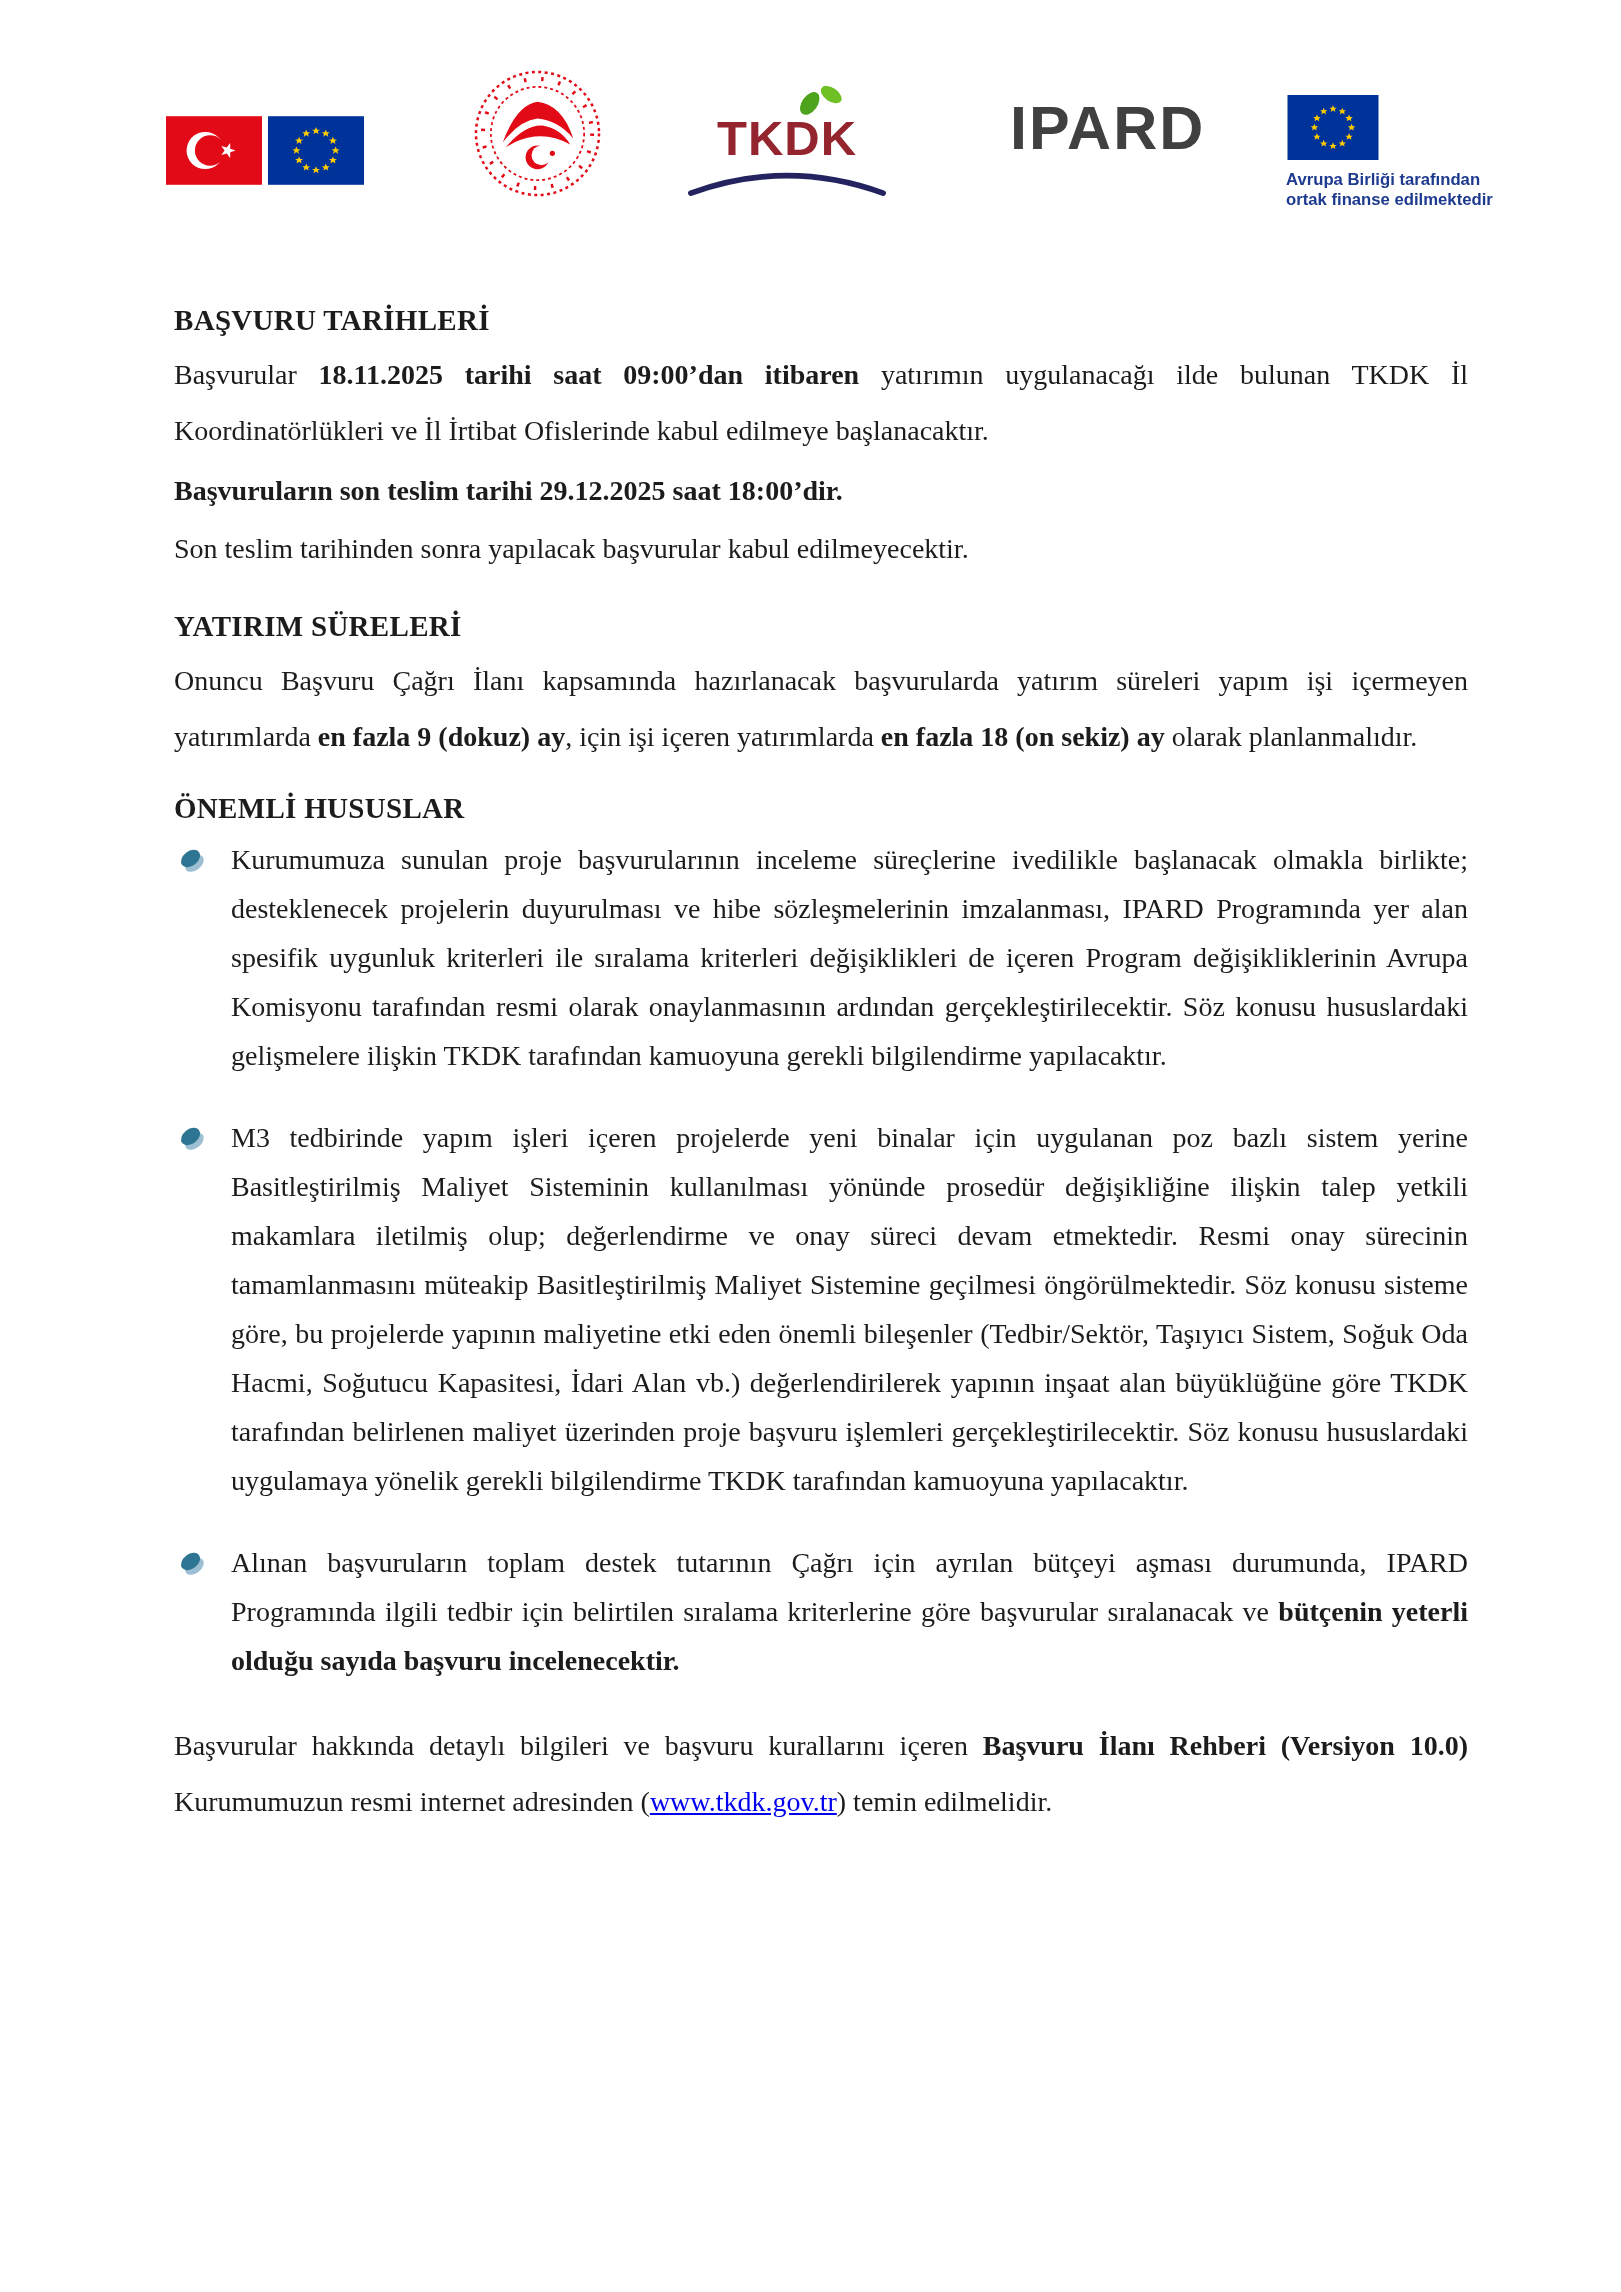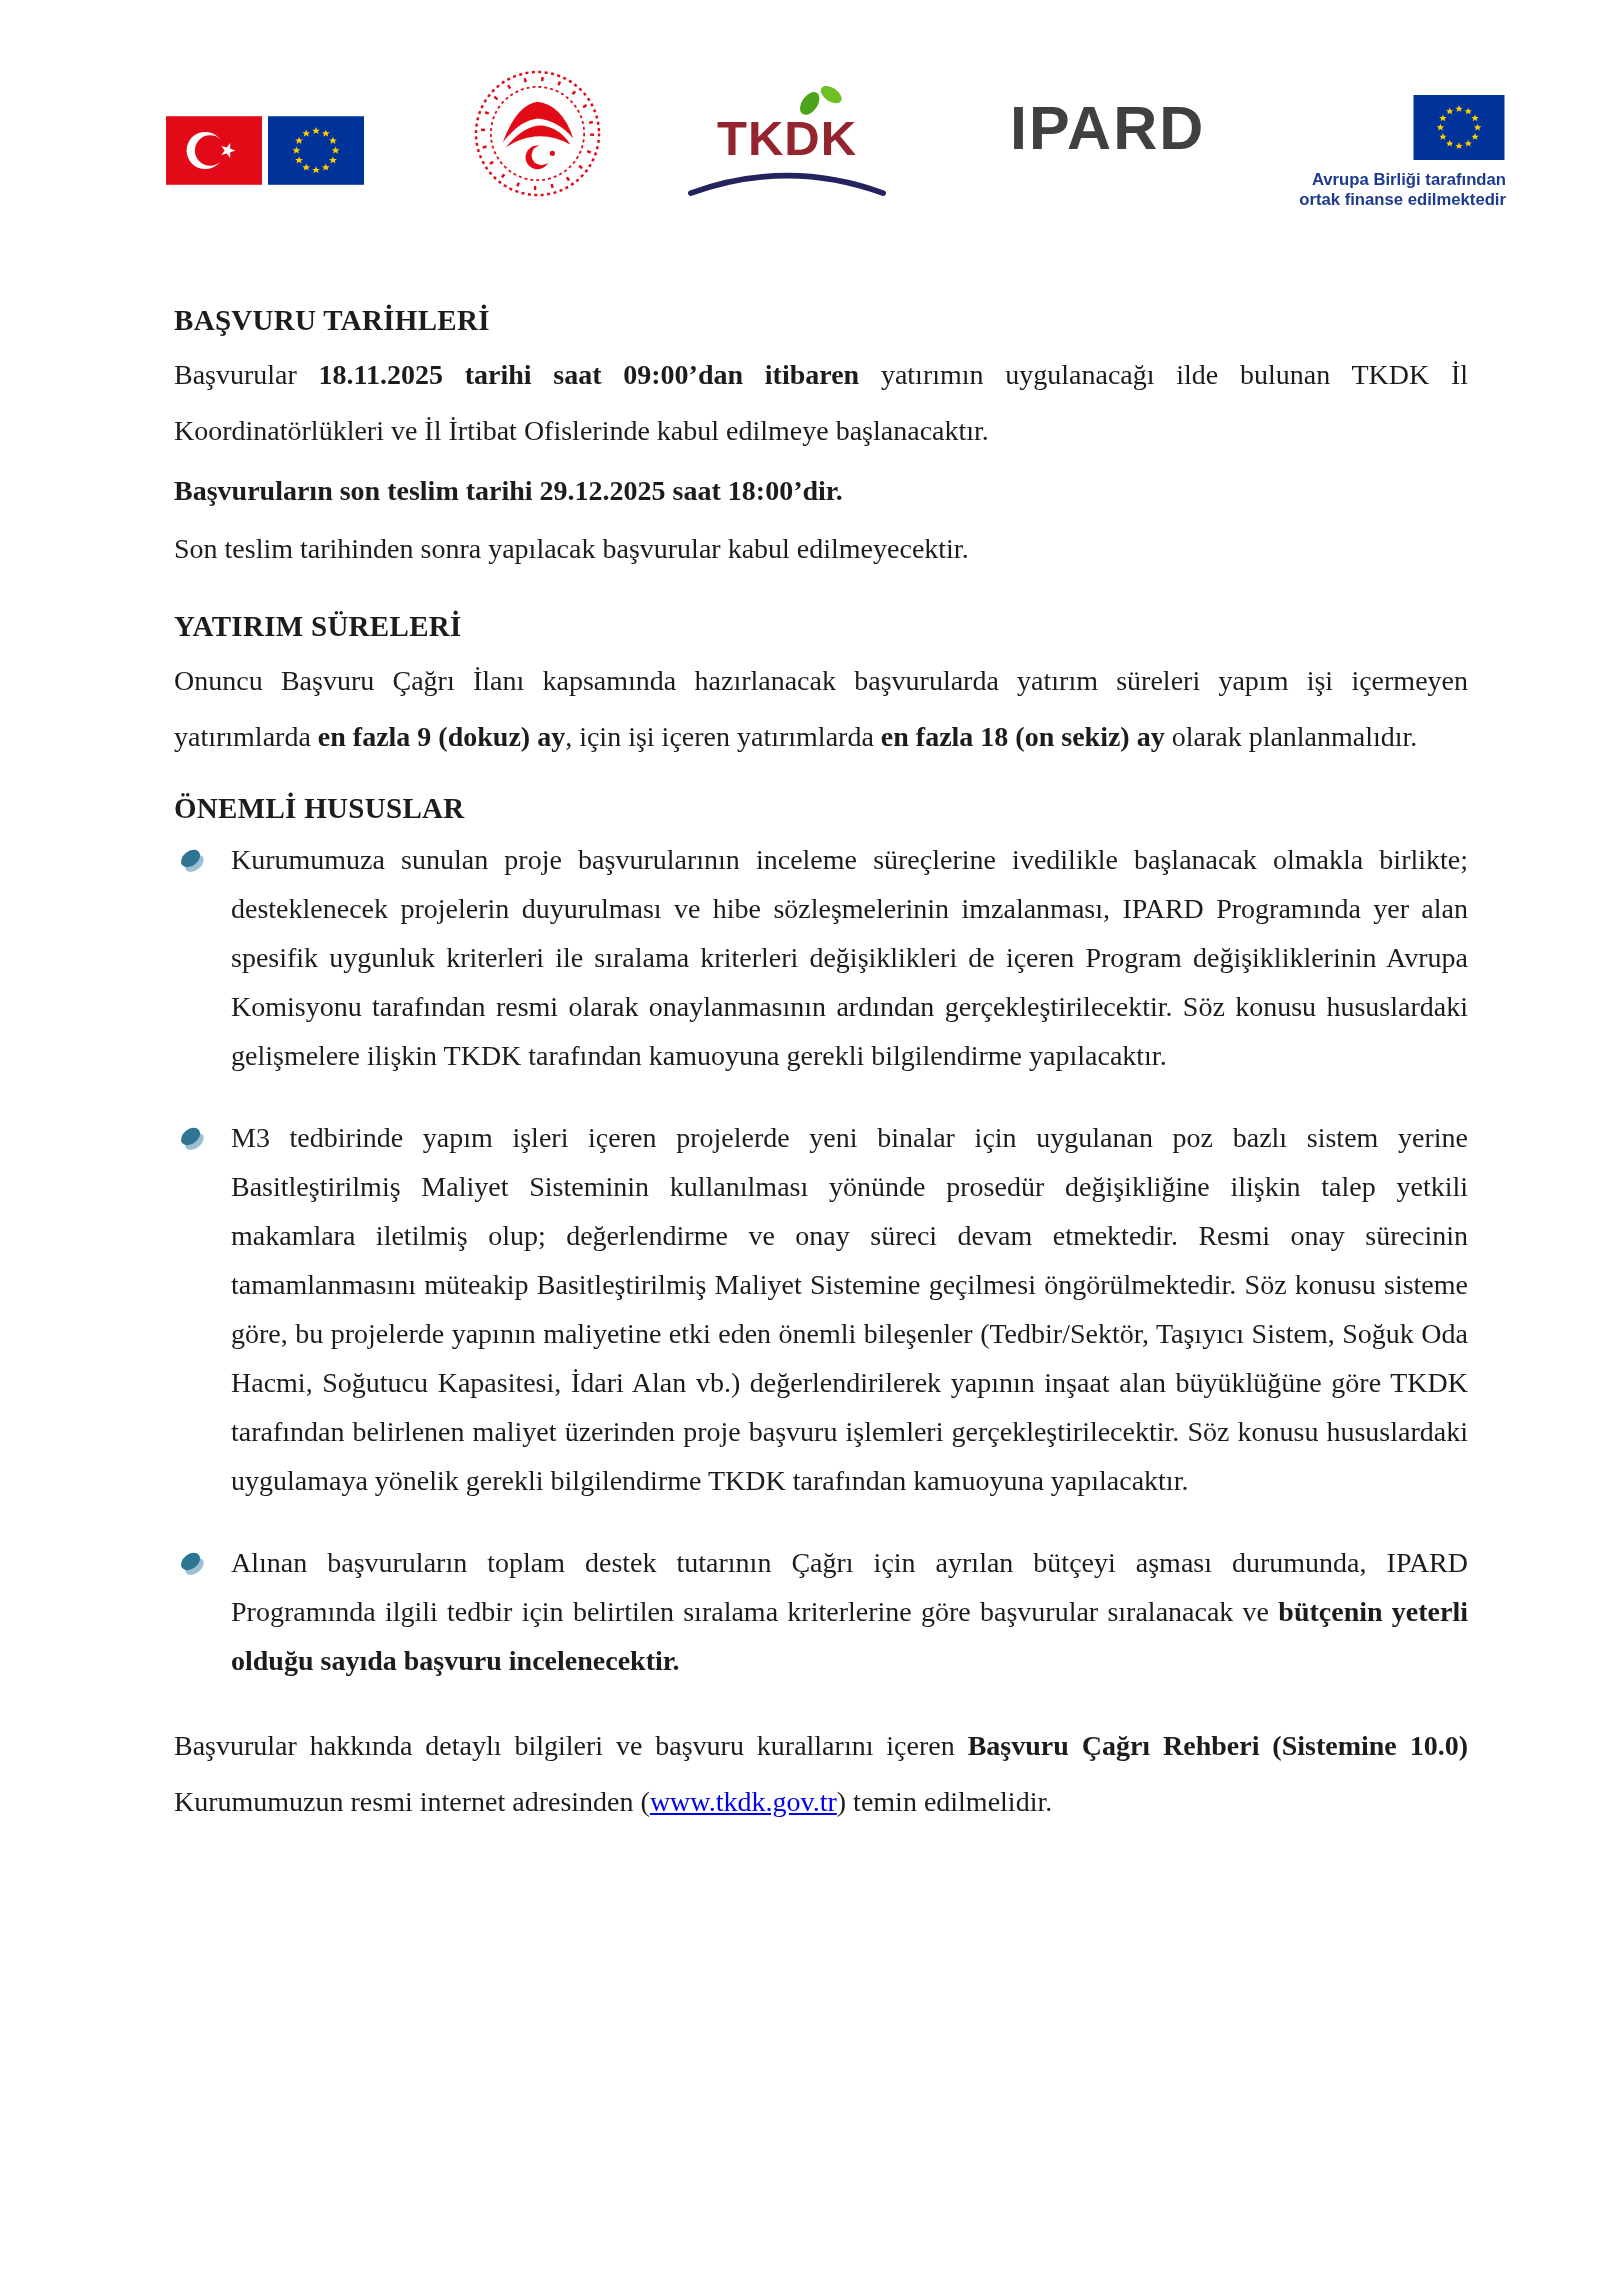--- a/index.html
+++ b/index.html
@@ -18,21 +18,21 @@
     margin-top:31px;text-align:center;
     font-family:"Liberation Sans", sans-serif;font-weight:bold;
     font-size:49px;color:#94252e;letter-spacing:1px;line-height:51px;
   }
   .tkdk-arc{display:block;margin-top:0px;}
   .ipard-logo{
     position:absolute;left:1010px;top:94px;
     font-family:"Liberation Sans", sans-serif;font-weight:bold;
     font-size:61px;color:#404040;letter-spacing:2px;line-height:69px;
   }
-  .eu-block{position:absolute;left:1286px;top:95px;width:220px;text-align:right;}
+  .eu-block{position:absolute;left:1286px;top:95px;width:220px;text-align:left;}
   .eu-caption{
     margin-top:5.9px;font-family:"Liberation Sans", sans-serif;font-weight:bold;
     font-size:16.7px;line-height:20.6px;color:#1d3a8f;
   }
 
   
   .content{padding:0 153px 0 174px;font-size:28px;text-align:justify;}
   .sec-heading{
     font-size:29px;font-weight:bold;line-height:41px;margin:0 0 5.9px 0;
     text-align:left;letter-spacing:0.3px;
@@ -178,20 +178,20 @@
     <div class="bullet">
       <div class="bullet-icon-col">
         <svg width="37" height="31" viewBox="0 0 38 32">
           <ellipse cx="21" cy="19" rx="11" ry="7" fill="#9dbfd3" transform="rotate(-38 21 19)"></ellipse>
           <ellipse cx="17" cy="14" rx="11" ry="7.5" fill="#2e7593" transform="rotate(-38 17 14)"></ellipse>
         </svg>
       </div>
       <div class="bullet-text"><span>Alınan başvuruların toplam destek tutarının Çağrı için ayrılan bütçeyi aşması durumunda, IPARD Programında ilgili tedbir için belirtilen sıralama kriterlerine göre başvurular sıralanacak ve </span><span class="b">bütçenin yeterli olduğu sayıda başvuru incelenecektir.</span></div>
     </div>
 
-    <p class="body-p"><span>Başvurular hakkında detaylı bilgileri ve başvuru kurallarını içeren </span><span class="b">Başvuru Çağrı Rehberi (Sistemine 10.0)</span><span> Kurumumuzun resmi internet adresinden (</span><a class="doc-link">www.tkdk.gov.tr</a><span>) temin edilmelidir.</span></p>
+    <p class="body-p"><span>Başvurular hakkında detaylı bilgileri ve başvuru kurallarını içeren </span><span class="b">Başvuru İlanı Rehberi (Versiyon 10.0)</span><span> Kurumumuzun resmi internet adresinden (</span><a class="doc-link">www.tkdk.gov.tr</a><span>) temin edilmelidir.</span></p>
 
   </div>
 
   <div class="page-num">2</div>
 
 </div>
 
 
 </body></html>

